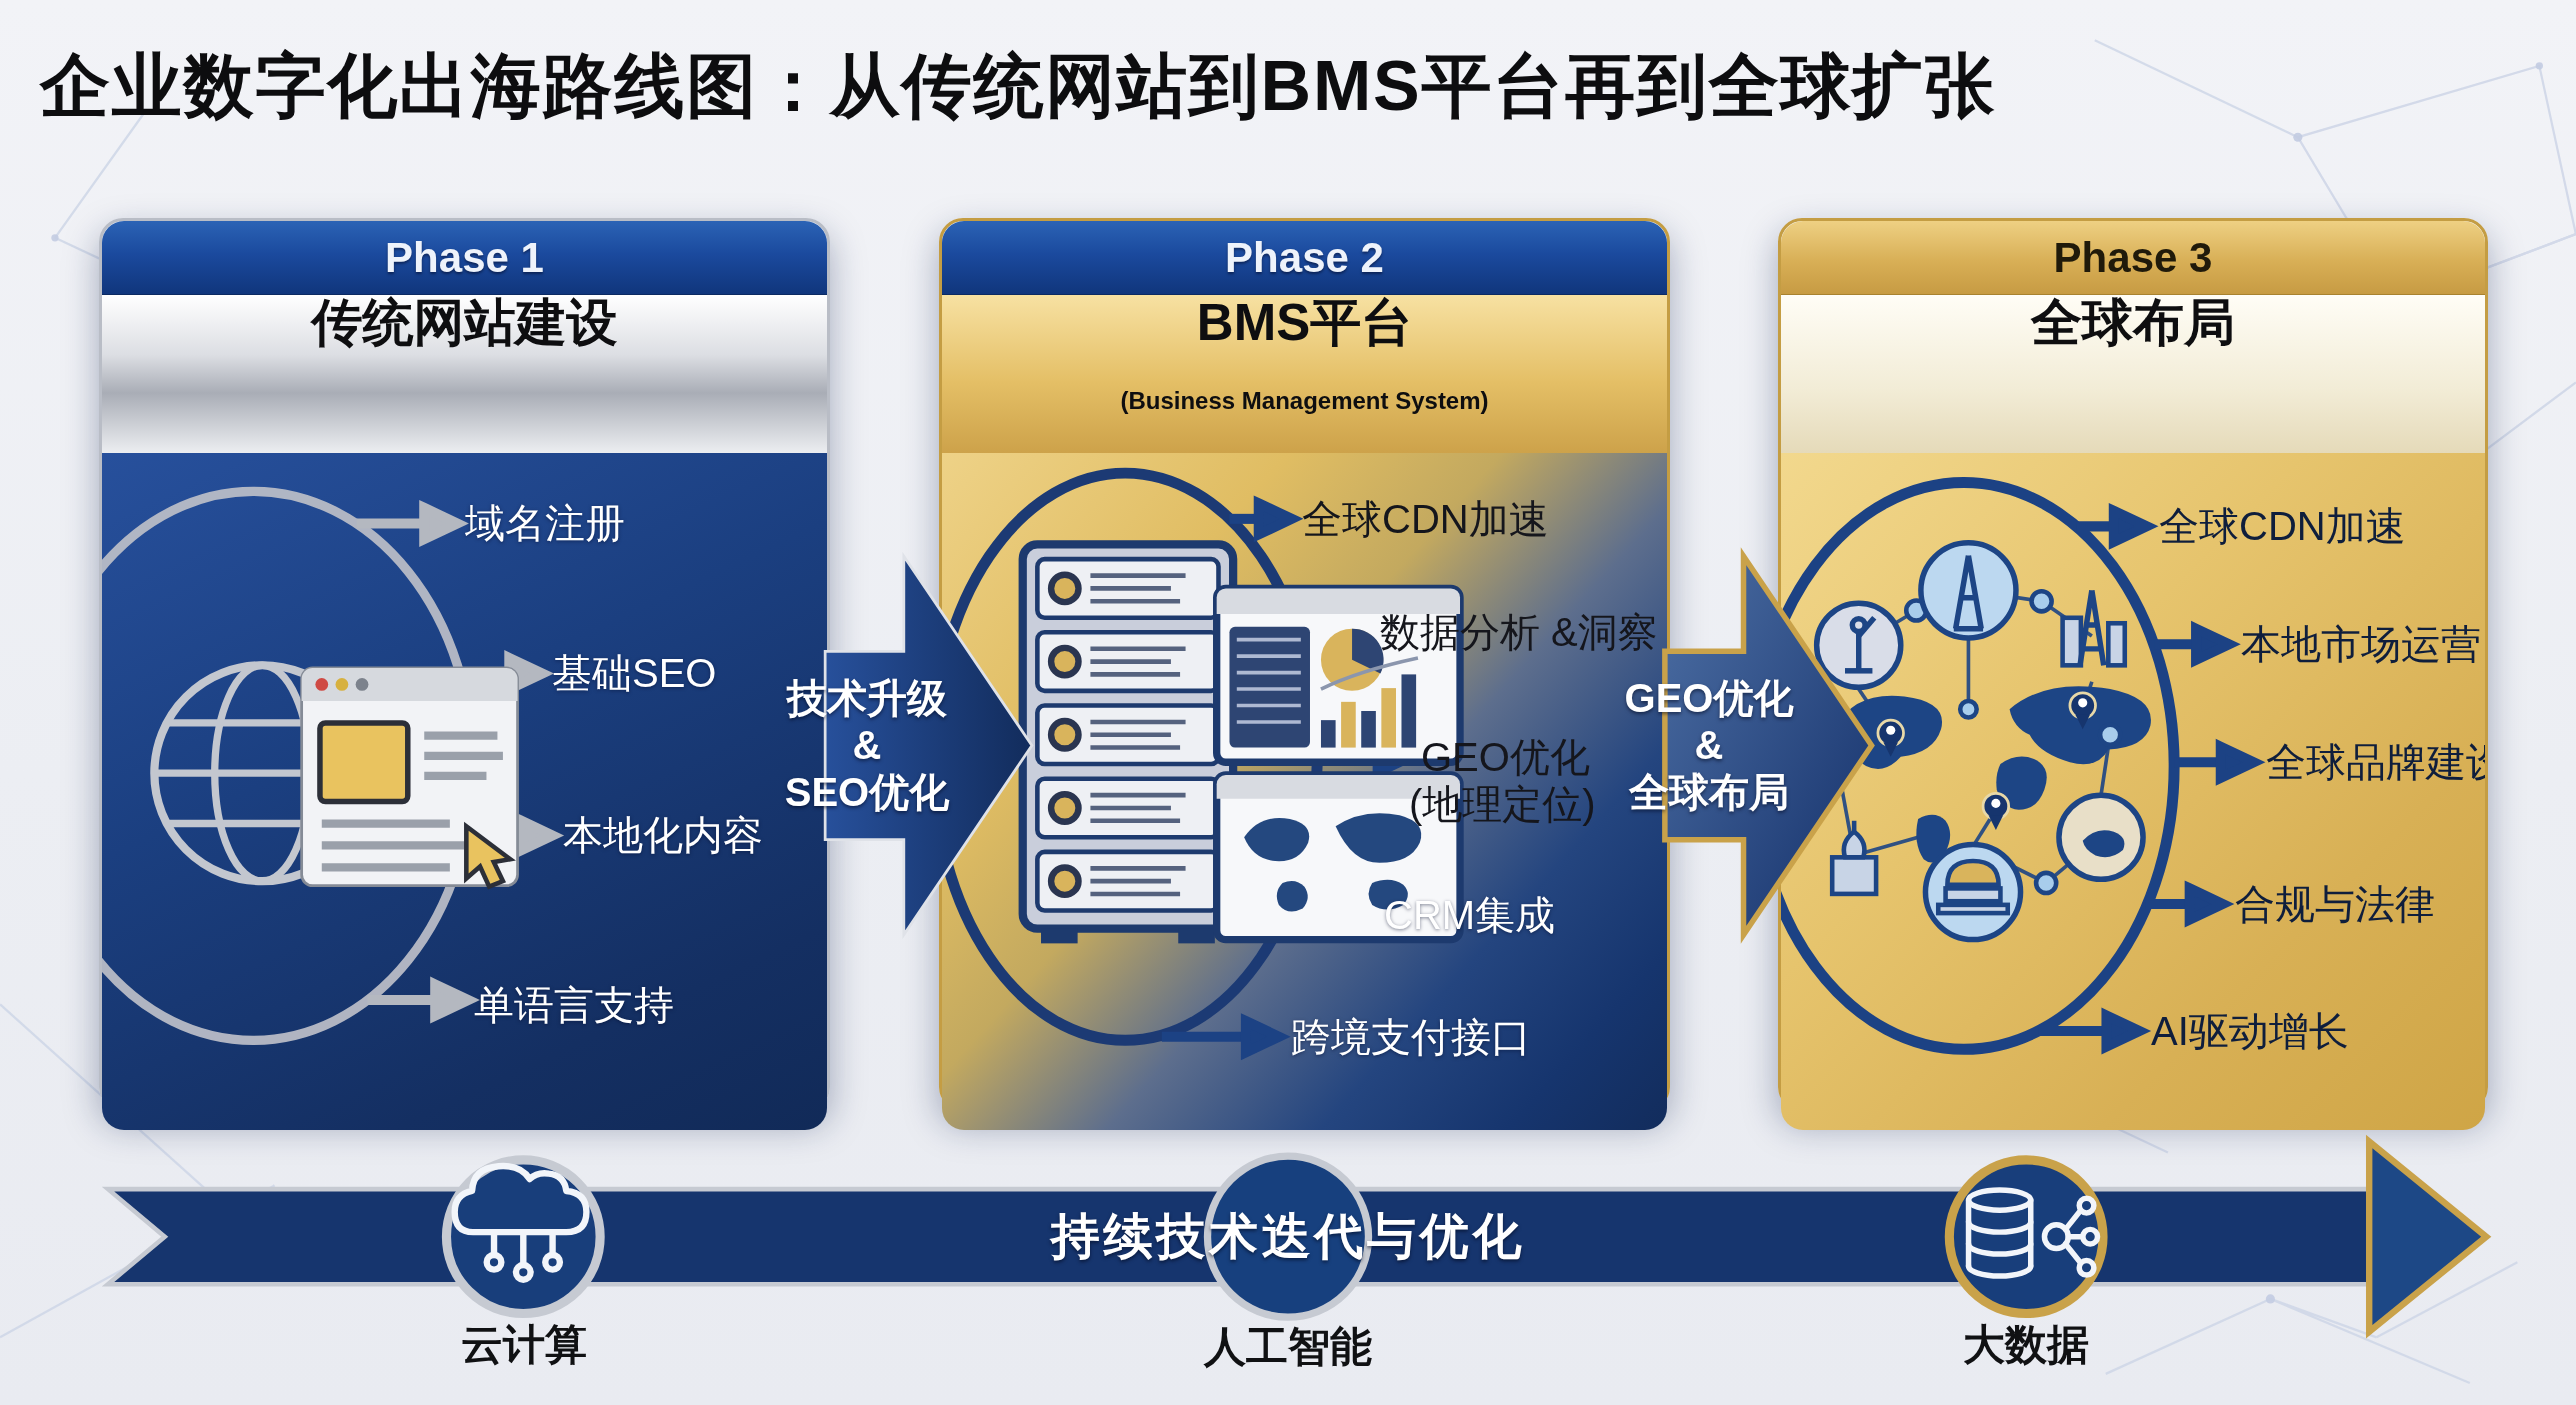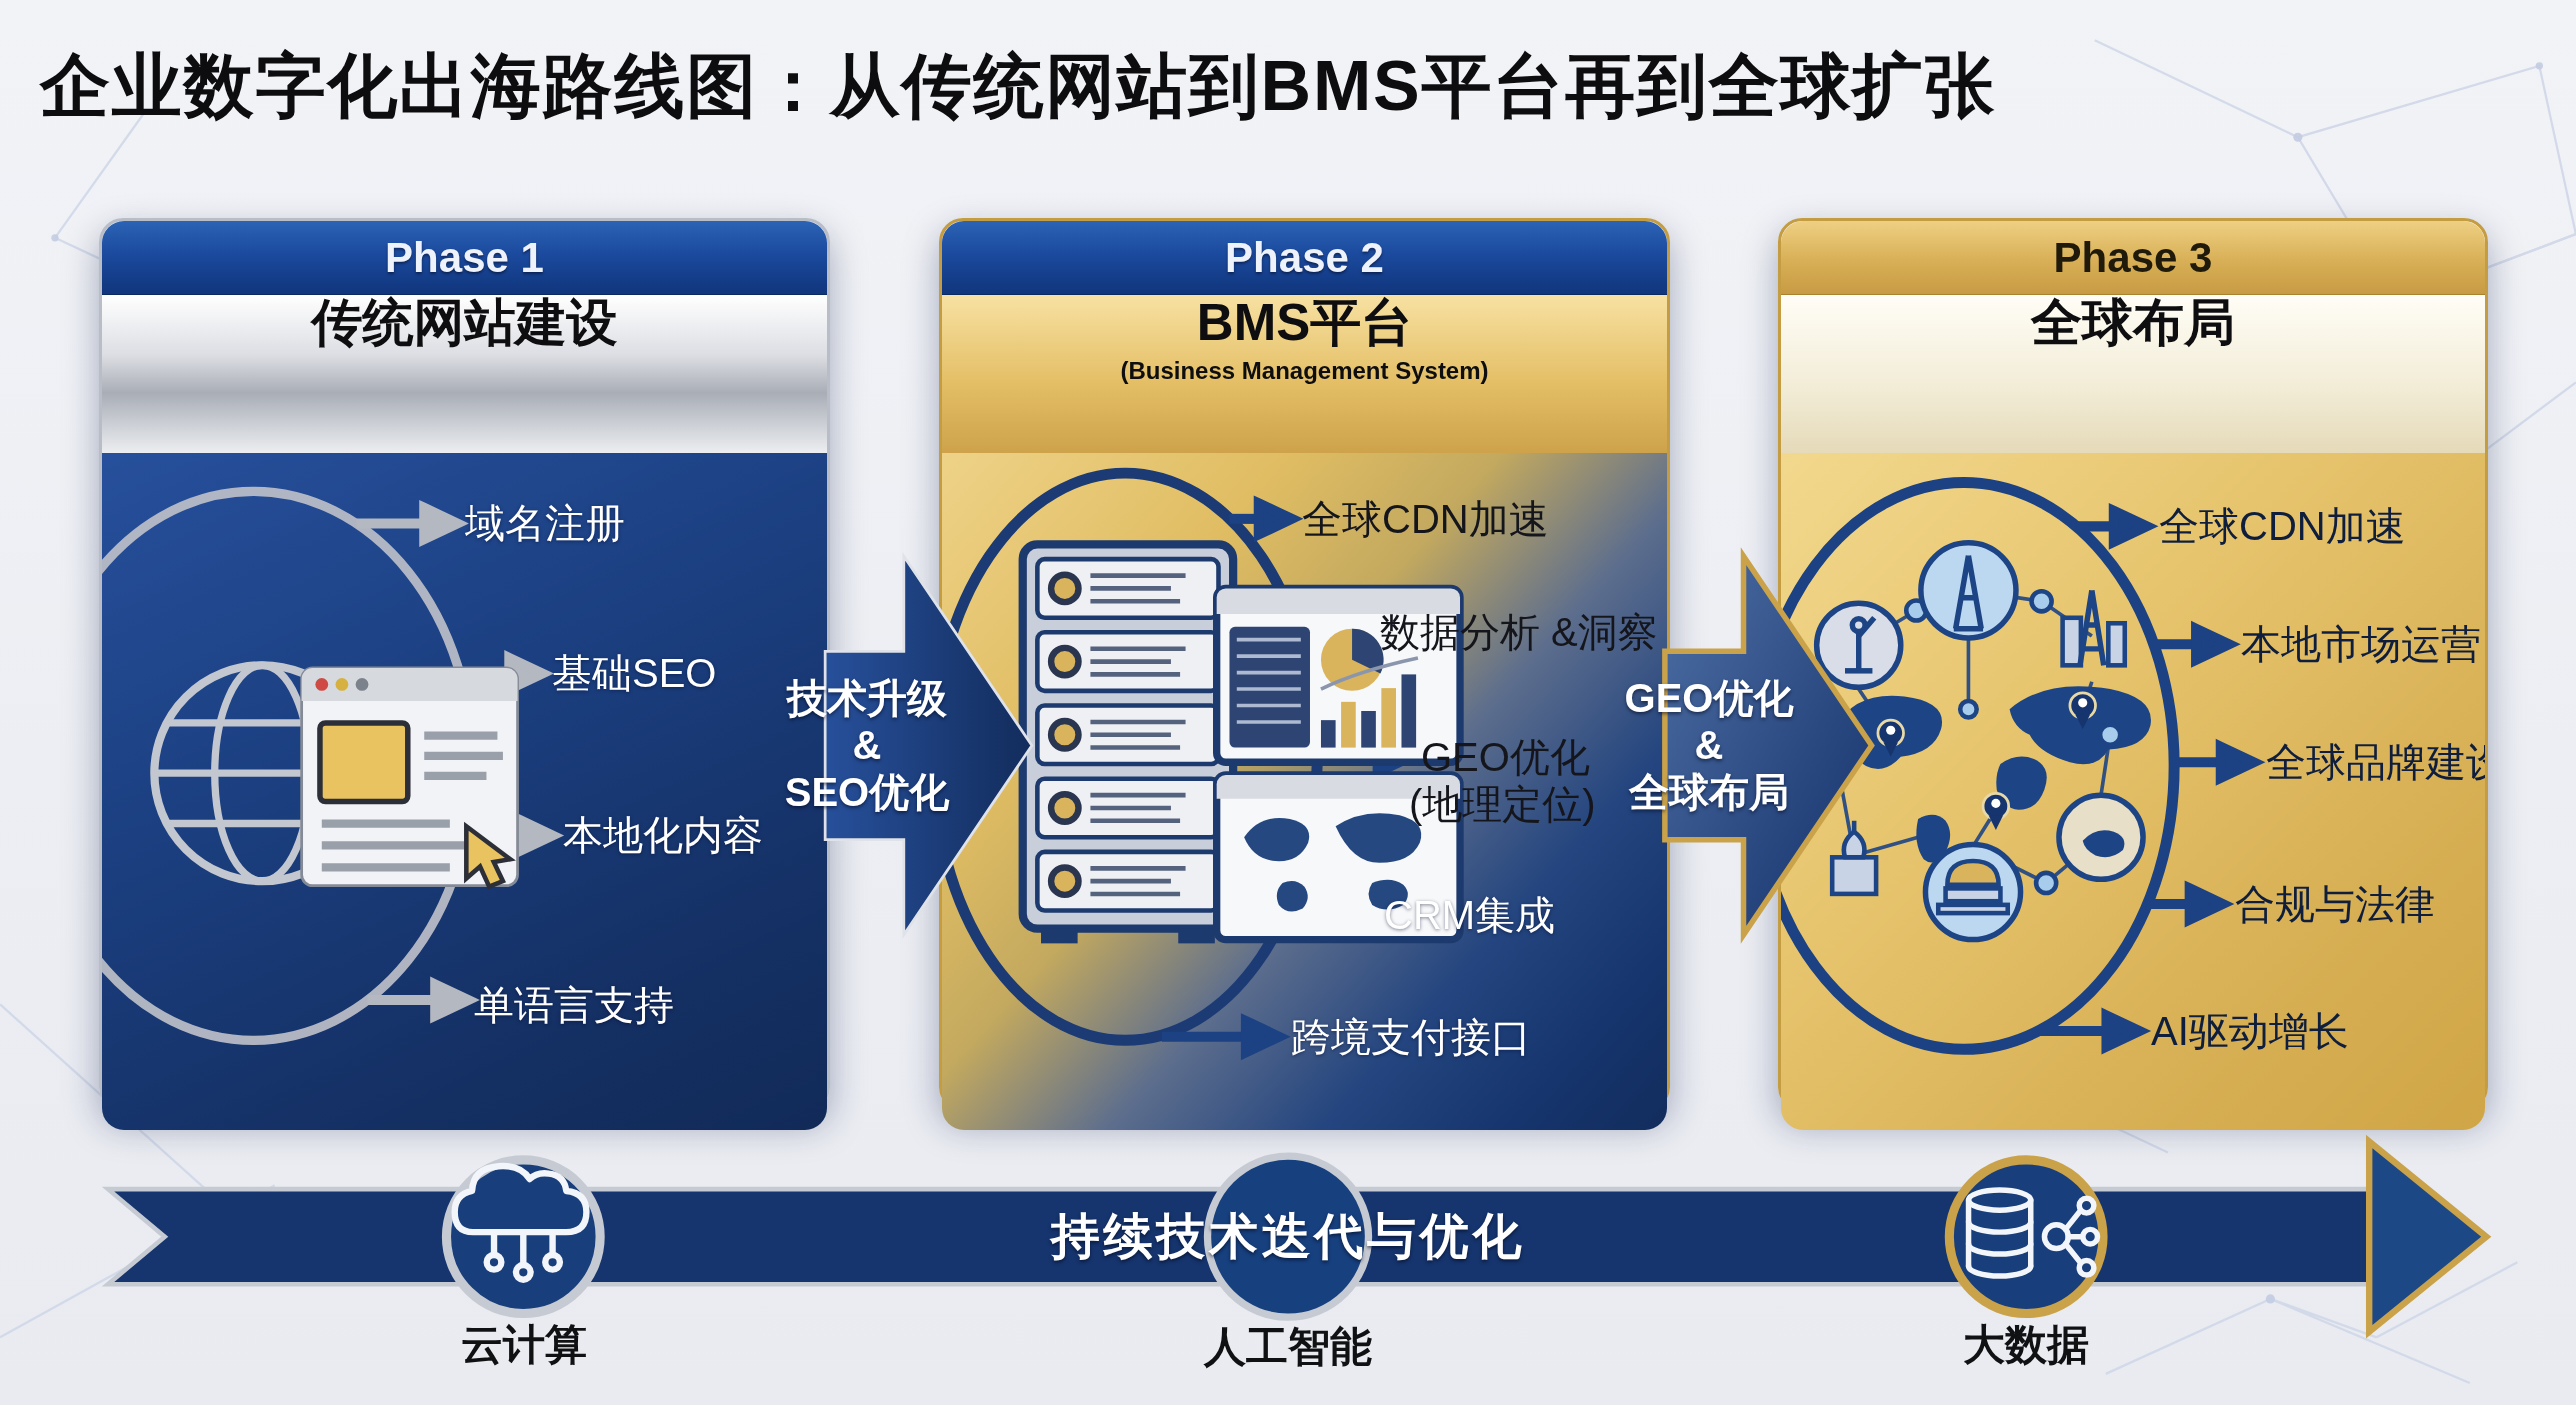--- a/index.html
+++ b/index.html
@@ -23,21 +23,21 @@
   }
   .hdr-blue{background:linear-gradient(180deg,#2b63b5 0%,#1b4a9e 45%,#10367c 100%);color:#eef3fb;
     text-shadow:0 1.8px 2.7px rgba(0,0,20,.45);border-bottom:1.8px solid #0c2a62;}
   .hdr-gold{background:linear-gradient(180deg,#eed083 0%,#d8af56 55%,#c79b43 100%);color:#201a0a;
     border-bottom:1.8px solid #a8822f;}
   .card-band{
     height:158px;display:flex;flex-direction:column;align-items:center;justify-content:flex-start;
     font-weight:900;color:#0e0e10;
   }
   .band-silver{background:linear-gradient(180deg,#ffffff 0%,#dcdee3 38%,#a9adb6 62%,#eceef1 100%);}
-  .band-gold{background:linear-gradient(180deg,#f7e1a2 0%,#e4bf66 55%,#cda24a 100%);}
+  .band-gold{background:linear-gradient(180deg,#f7e1a2 0%,#e4bf66 55%,#cda24a 100%);gap:30px;}
   .band-cream{background:linear-gradient(180deg,#fffdf6 0%,#f2ecd6 60%,#e5dab9 100%);}
   .band-main{font-size:51px;line-height:1.1;}
   .band-sub{font-size:24px;font-weight:800;margin-top:5.5px;}
   .card-body{position:relative;height:677px;border-radius:0 0 22px 22px;overflow:hidden;}
   .body-navy{background:linear-gradient(155deg,#27509c 0%,#1b3f80 40%,#142f62 80%,#112a58 100%);}
   .body-mix{background:linear-gradient(132deg,#eed287 0%,#e0bd63 26%,#c3a95f 42%,#5d6e8d 58%,#24457f 74%,#16356e 88%,#122c5c 100%);}
   .body-gold{background:linear-gradient(135deg,#f2d88d 0%,#e6c46d 38%,#d8b055 72%,#cfa546 100%);}
   .b-silver{border:3.7px solid #b9bdc6;}
   .b-gold{border:3.7px solid #c49d43;}
   .item{position:absolute;transform:translateY(-50%);white-space:nowrap;font-size:40px;font-weight:400;z-index:3;}

